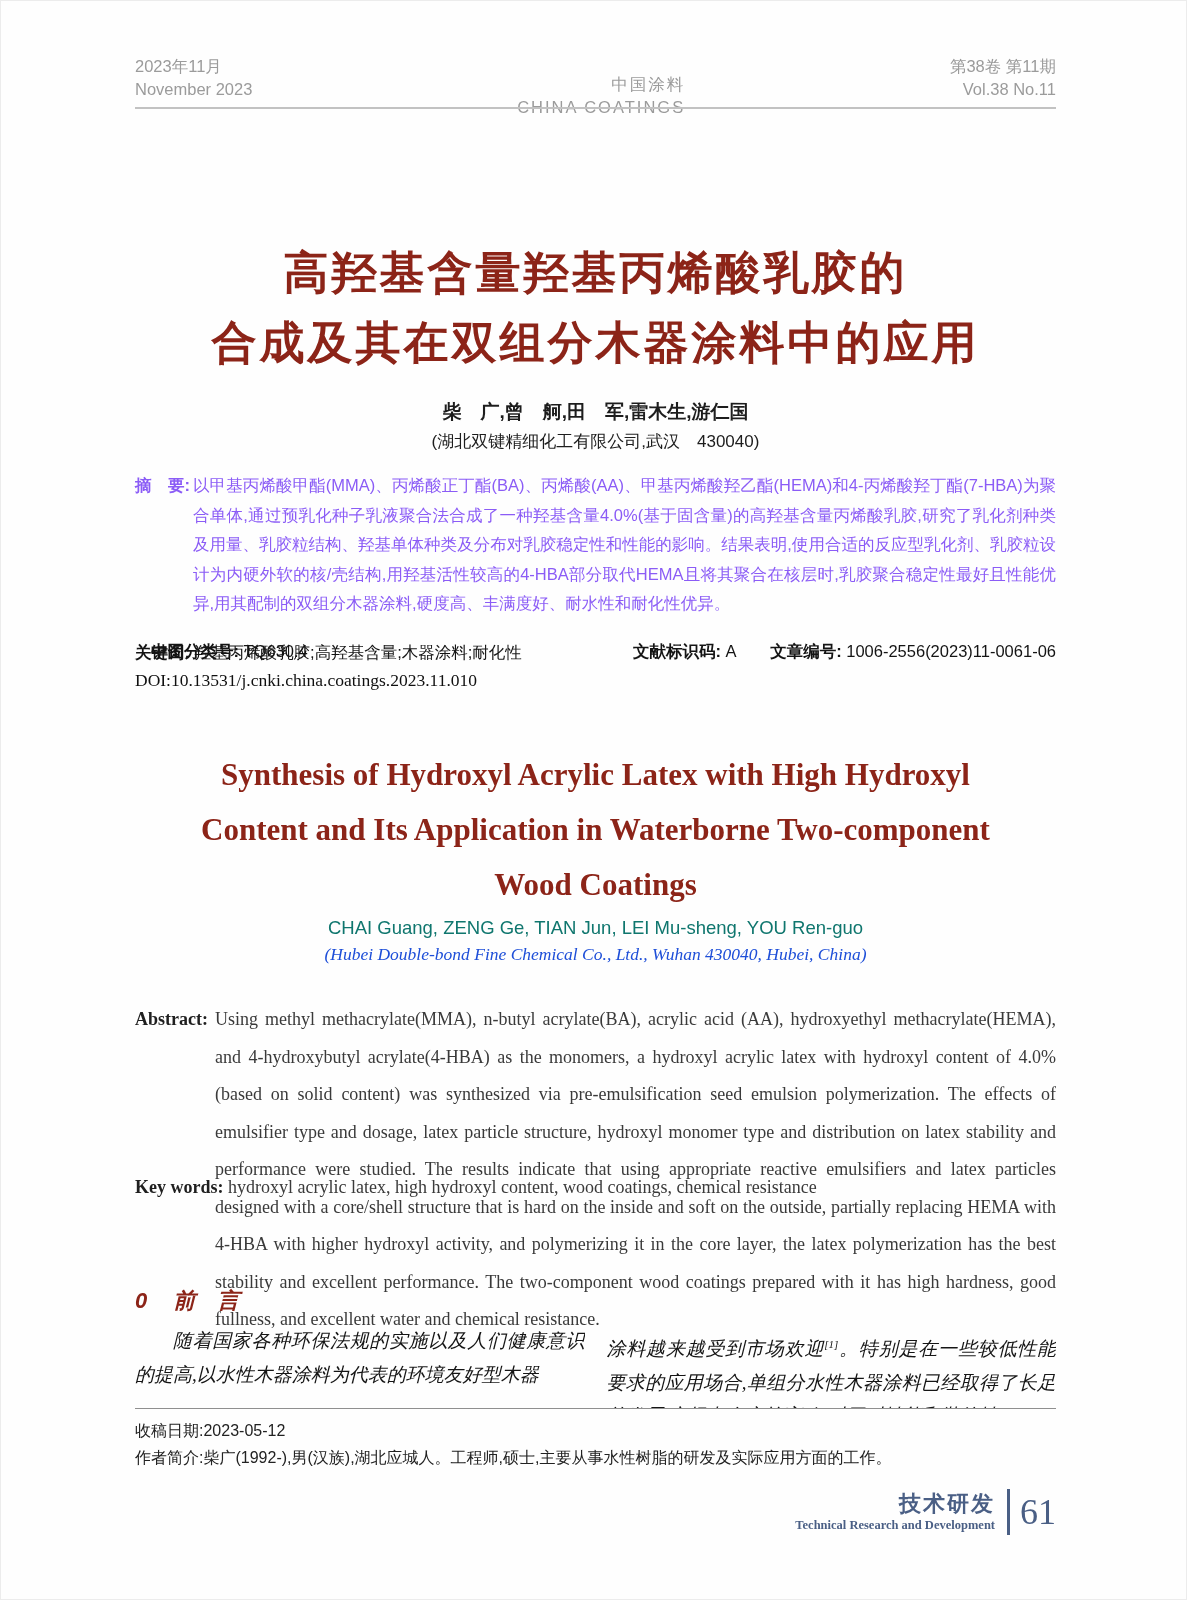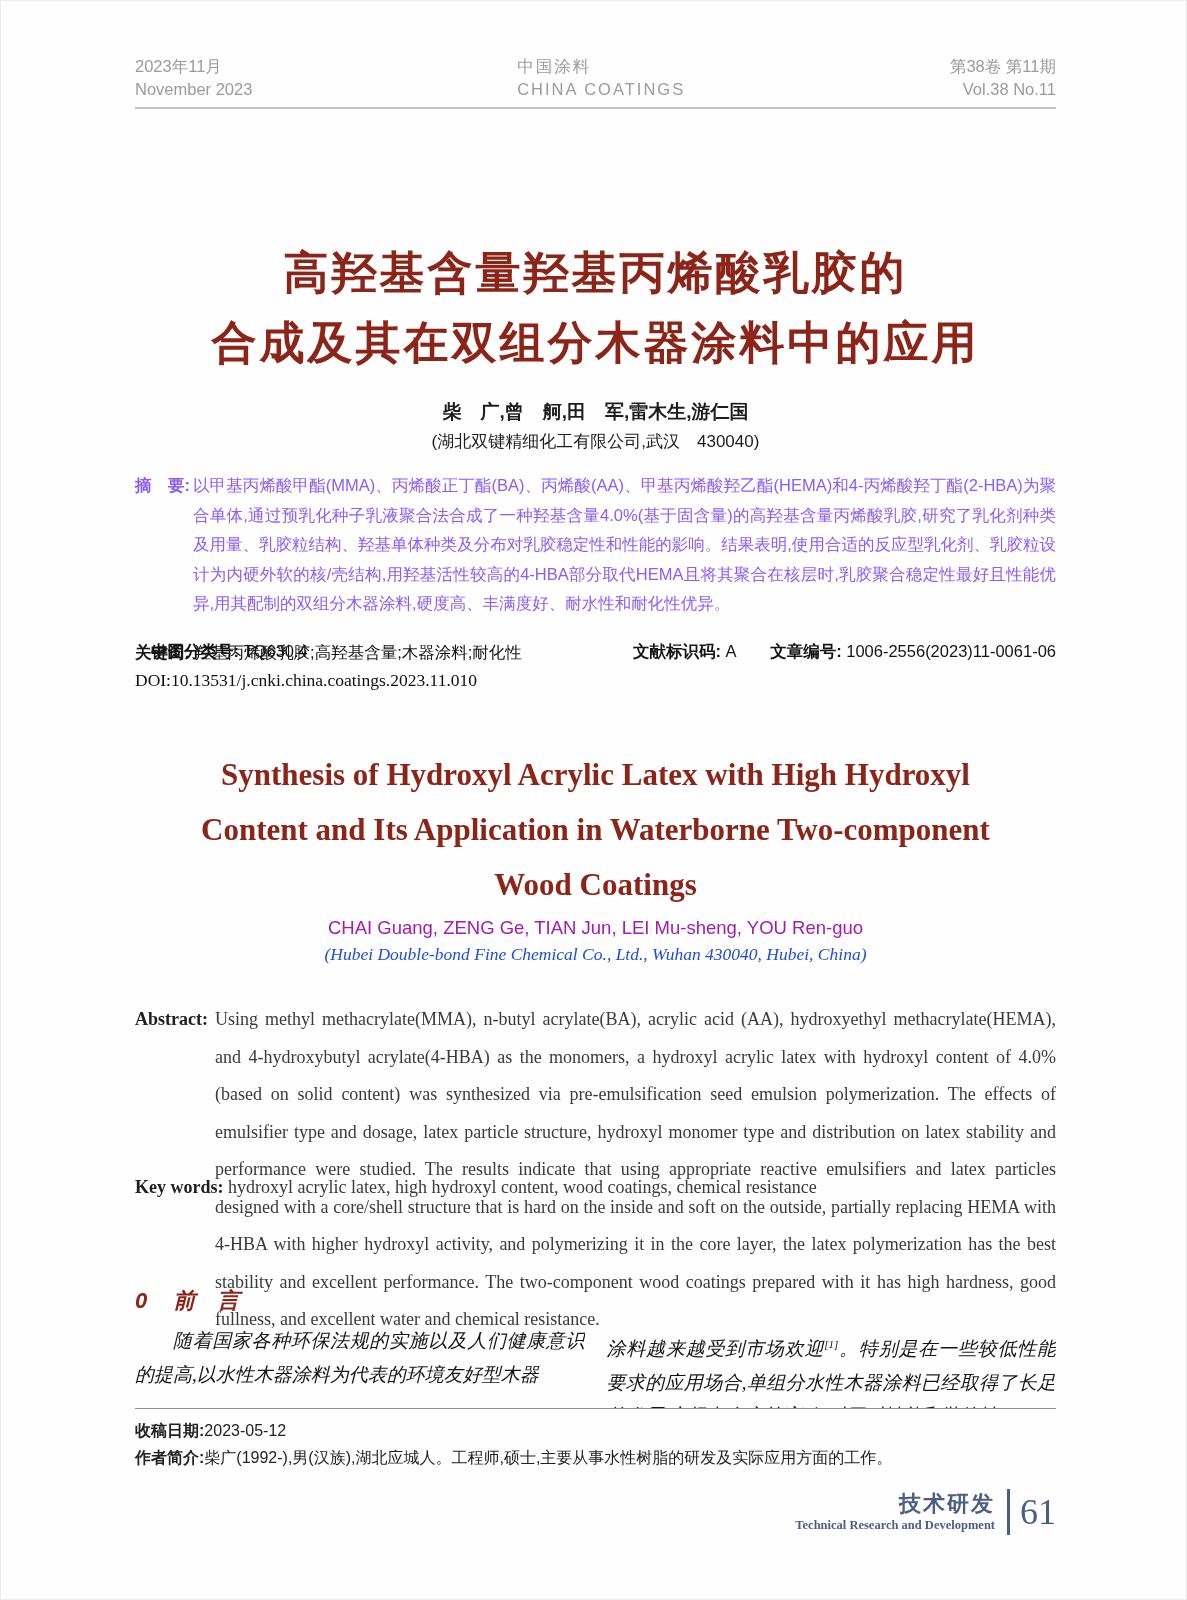--- a/index.html
+++ b/index.html
@@ -8,21 +8,21 @@
     position:relative; width:1187px; height:1600px; background:#fefefe;
     font-family:"Liberation Sans","DejaVu Sans",sans-serif; color:#141414;
     overflow:hidden; box-shadow: inset 0 0 0 1px #ececec;
   }
   .content { position:absolute; left:135px; top:0; width:921px; height:100%; }
 
   
   .jh { position:absolute; top:55px; left:0; right:0; display:flex;
         justify-content:space-between; color:#9b9b9b; font-size:16.5px; line-height:23px; }
   .jh-col { display:flex; flex-direction:column; }
-  .jh-center { text-align:left; letter-spacing:2px; }
+  .jh-center { text-align:right; letter-spacing:2px;margin-top:18px; }
   .jh-right { text-align:right; }
   .header-rule { position:absolute; top:107px; left:0; width:100%; border-top:2px solid #c2c2c2; }
 
   
   .title-zh { position:absolute; top:238px; left:0; width:100%; text-align:center;
               color:#8c2418; font-weight:900; font-size:45px; line-height:70px; letter-spacing:3px; }
 
   .authors-zh { position:absolute; top:399px; left:0; width:100%; text-align:center;
                 font-size:19px; font-weight:700; color:#1d1d1d; }
   .affil-zh   { position:absolute; top:430px; left:0; width:100%; text-align:center;
@@ -44,21 +44,21 @@
 
   .doi { position:absolute; top:670px; left:0; font-family:"Liberation Serif","DejaVu Serif",serif;
          font-size:17.5px; color:#101010; }
 
   
   .title-en { position:absolute; top:747px; left:0; width:100%; text-align:center;
               font-family:"Liberation Serif","DejaVu Serif",serif; font-weight:700;
               color:#8c2418; font-size:31px; line-height:55px; }
 
   .authors-en { position:absolute; top:917px; left:0; width:100%; text-align:center;
-                color:#a21caf; font-size:18.5px; }
+                color:#0f766e; font-size:18.5px; }
   .affil-en   { position:absolute; top:944px; left:0; width:100%; text-align:center;
                 color:#1d4ed8; font-size:17.5px; font-style:italic;
                 font-family:"Liberation Serif","DejaVu Serif",serif; }
 
   
   .abs-en { position:absolute; top:1001px; left:0; right:0; display:flex;
             font-family:"Liberation Serif","DejaVu Serif",serif; font-size:18px;
             line-height:37.5px; color:#3a3a3a; }
   .abs-en .lab { flex:0 0 80px; font-weight:700; color:#1f1f1f; }
   .abs-en .txt { flex:1; text-align:justify; }
@@ -76,21 +76,21 @@
               font-family:"Liberation Sans","DejaVu Sans",sans-serif; margin-bottom:8px; }
   .sec-head .num { margin-right:26px; }
   .col p { margin:0; }
   .col p.indent { text-indent:2em; }
   .col-right { padding-top:46px; }
   sup { font-size:11px; line-height:0; }
 
   
   .foot-rule { position:absolute; top:1408px; left:0; width:100%; border-top:1px solid #8f8f8f; }
   .footnote  { position:absolute; top:1417px; left:0; font-size:16px; line-height:27px; color:#222; }
-  .footnote .lab { font-weight:700; }
+  .footnote .lab { font-weight:400; }
 
   
   .page-footer { position:absolute; top:1489px; right:0; display:flex; align-items:center; }
   .pf-text { text-align:right; }
   .pf-zh  { color:#4a5f85; font-weight:700; font-size:22px; letter-spacing:2px; line-height:26px; }
   .pf-en  { color:#4a5f85; font-family:"Liberation Serif","DejaVu Serif",serif;
             font-weight:700; font-size:12.5px; line-height:16px; }
   .pf-bar { width:3px; height:46px; background:#4a5f85; margin:0 10px 0 12px; }
   .pf-num { color:#4a5f85; font-family:"Liberation Serif","DejaVu Serif",serif;
             font-size:36px; line-height:46px; }
@@ -120,21 +120,21 @@
     <div class="title-zh">
       <div>高羟基含量羟基丙烯酸乳胶的</div>
       <div>合成及其在双组分木器涂料中的应用</div>
     </div>
 
     <div class="authors-zh">柴　广,曾　舸,田　军,雷木生,游仁国</div>
     <div class="affil-zh">(湖北双键精细化工有限公司,武汉　430040)</div>
 
     <div class="abs-zh">
       <div class="lab">摘　要:</div>
-      <div class="txt">以甲基丙烯酸甲酯(MMA)、丙烯酸正丁酯(BA)、丙烯酸(AA)、甲基丙烯酸羟乙酯(HEMA)和4-丙烯酸羟丁酯(2-HBA)为聚合单体,通过预乳化种子乳液聚合法合成了一种羟基含量4.0%(基于固含量)的高羟基含量丙烯酸乳胶,研究了乳化剂种类及用量、乳胶粒结构、羟基单体种类及分布对乳胶稳定性和性能的影响。结果表明,使用合适的反应型乳化剂、乳胶粒设计为内硬外软的核/壳结构,用羟基活性较高的4-HBA部分取代HEMA且将其聚合在核层时,乳胶聚合稳定性最好且性能优异,用其配制的双组分木器涂料,硬度高、丰满度好、耐水性和耐化性优异。</div>
+      <div class="txt">以甲基丙烯酸甲酯(MMA)、丙烯酸正丁酯(BA)、丙烯酸(AA)、甲基丙烯酸羟乙酯(HEMA)和4-丙烯酸羟丁酯(7-HBA)为聚合单体,通过预乳化种子乳液聚合法合成了一种羟基含量4.0%(基于固含量)的高羟基含量丙烯酸乳胶,研究了乳化剂种类及用量、乳胶粒结构、羟基单体种类及分布对乳胶稳定性和性能的影响。结果表明,使用合适的反应型乳化剂、乳胶粒设计为内硬外软的核/壳结构,用羟基活性较高的4-HBA部分取代HEMA且将其聚合在核层时,乳胶聚合稳定性最好且性能优异,用其配制的双组分木器涂料,硬度高、丰满度好、耐水性和耐化性优异。</div>
     </div>
 
     <div class="kw-zh">
       <span class="lab">关键词:</span>
       <span>羟基丙烯酸乳胶;高羟基含量;木器涂料;耐化性</span>
     </div>
 
     <div class="meta-row">
       <span class="meta-item meta-1">
         <span class="lab">中图分类号:</span>

